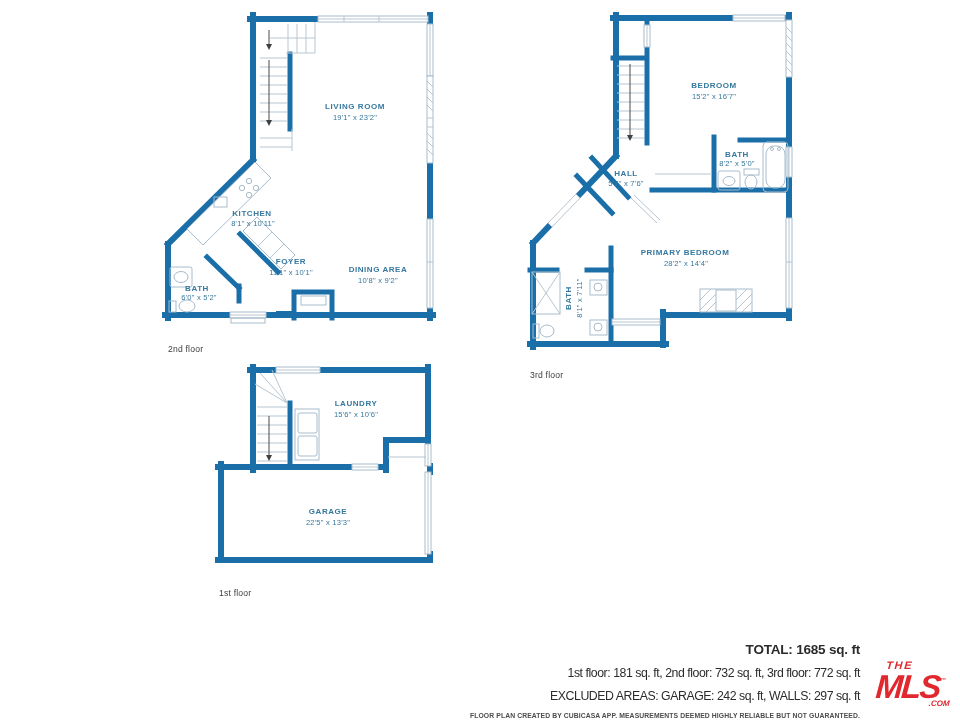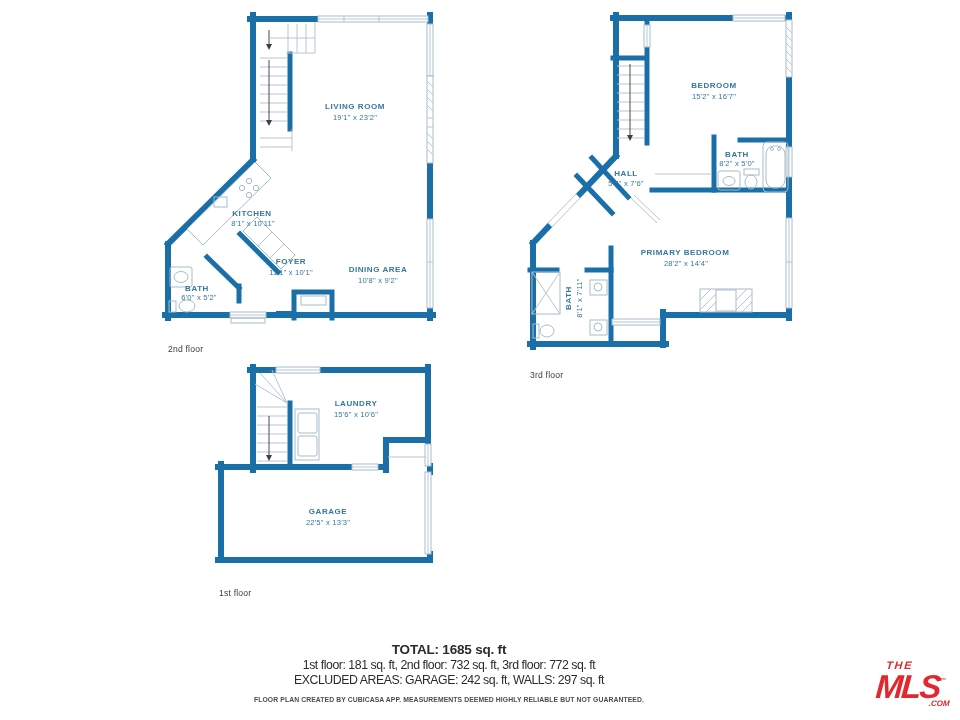--- a/index.html
+++ b/index.html
@@ -19,23 +19,23 @@
   .wallset rect{fill:var(--wall);}
   .wn{fill:#fff;stroke:var(--lines);stroke-width:1;}
   .tl{stroke:var(--treads);stroke-width:1;fill:none;}
   .fx{stroke:var(--lines);stroke-width:1;fill:#fff;}
   .fxn{stroke:var(--lines);stroke-width:1;fill:none;}
   .ah{fill:#3f3f3f;stroke:none;}
   .al{stroke:#4a4a4a;stroke-width:1;fill:none;}
   .rname{fill:var(--label);font:700 8px "Liberation Sans",sans-serif;letter-spacing:.55px;text-anchor:middle;}
   .rdims{fill:var(--label);font:400 7.6px "Liberation Sans",sans-serif;letter-spacing:.2px;text-anchor:middle;}
   .flabel{fill:#3d3d3d;font:400 8.6px "Liberation Sans",sans-serif;text-anchor:start;letter-spacing:.2px;}
-  .summary{position:absolute;left:0;top:642px;width:860px;text-align:center;color:var(--txt);padding-left:19px;}
+  .summary{position:absolute;left:0;top:642px;width:860px;text-align:right;color:var(--txt);}
   .summary-total{font-size:13.5px;font-weight:700;letter-spacing:-.2px;}
-  .summary-line{font-size:12.3px;letter-spacing:-.45px;margin-top:1px;}
+  .summary-line{font-size:12.3px;letter-spacing:-.45px;margin-top:9px;}
   .summary-disclaimer{font-size:6.8px;font-weight:700;color:#4c4c4c;margin-top:9px;letter-spacing:.1px;}
   .logo{position:absolute;left:876px;top:660px;width:76px;color:var(--red);font-style:italic;
         transform:skewX(-4deg);line-height:1;}
   .logo-the{font-size:11px;font-weight:700;letter-spacing:1.6px;margin-left:9px;}
   .logo-mls{font-size:33px;font-weight:800;letter-spacing:-2px;margin-top:-1px;}
   .logo-tm{font-size:6px;font-weight:700;vertical-align:16px;letter-spacing:0;}
   .logo-com{font-size:8px;font-weight:700;text-align:right;margin-top:-3px;margin-right:1px;letter-spacing:0;}
 </style>
 </head>
 <body>

